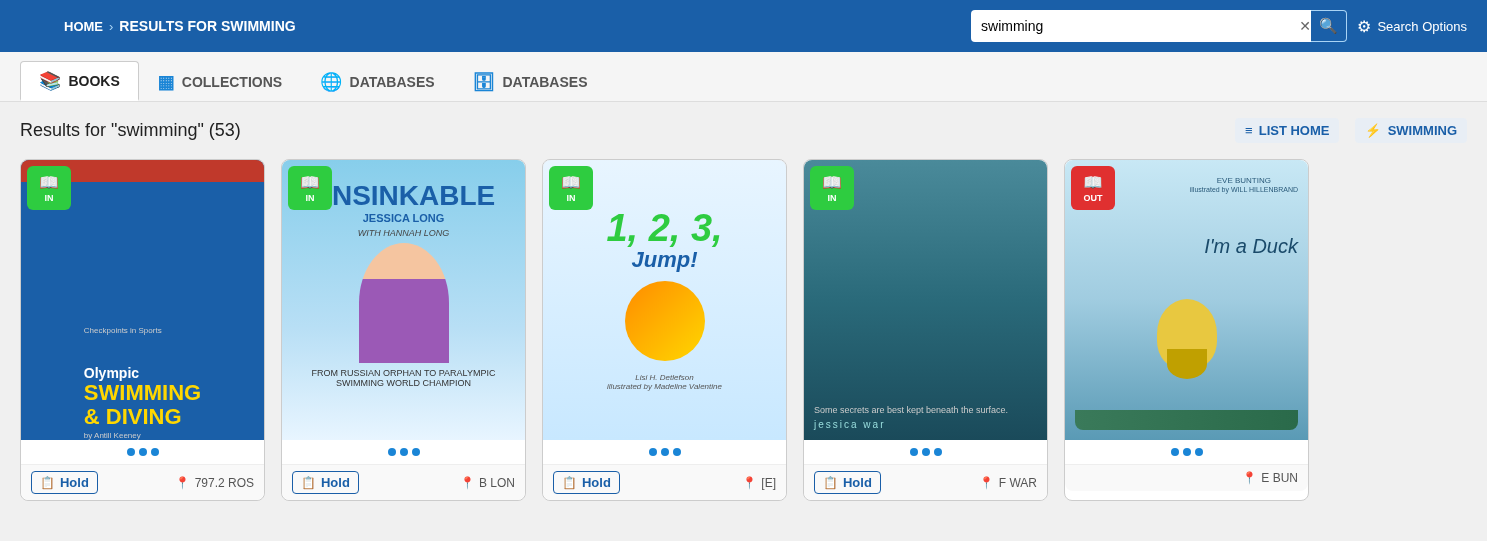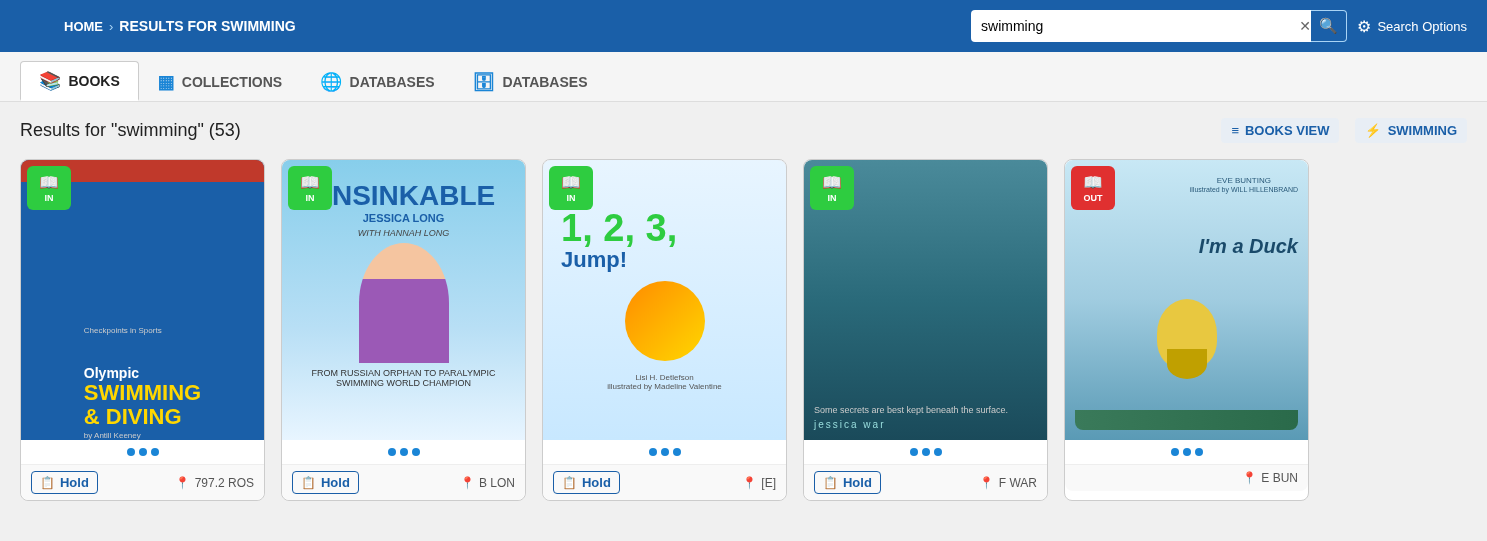--- a/index.html
+++ b/index.html
@@ -254,23 +254,25 @@
       height: 120px;
       background: linear-gradient(180deg, #f5c5a0 0%, #f5c5a0 30%, #9b59b6 30%, #9b59b6 100%);
       border-radius: 50% 50% 0 0;
       margin: 5px auto;
     }
 
     .cover-jump {
       background: linear-gradient(180deg, #e8f5ff 0%, #c8e8ff 100%);
       display: flex;
       flex-direction: column;
+      align-items: center;
       justify-content: center;
       padding: 18px;
       position: relative;
+      font-style: italic;
     }
     .cover-jump .nums { font-size: 38px; font-weight: 900; color: #2ecc40; line-height: 1; }
     .cover-jump .jump-text { font-size: 22px; font-weight: 900; color: #1a5fa8; }
     .cover-jump .author-small { font-size: 8px; color: #555; text-align: center; margin-top: 4px; }
 
     .cover-breathless {
       background: linear-gradient(180deg, #4a8a9a 0%, #2a6a7a 50%, #1a4a5a 100%);
       display: flex;
       flex-direction: column;
       align-items: flex-start;
@@ -284,21 +286,21 @@
 
     .cover-duck {
       background: linear-gradient(180deg, #c8e8f5 0%, #a0cce0 50%, #5a9ab5 100%);
       display: flex;
       flex-direction: column;
       align-items: flex-end;
       justify-content: space-between;
       padding: 16px 10px 10px;
       color: #1a4a6a;
     }
-    .cover-duck .dtitle { font-size: 20px; font-weight: bold; color: #1a4a6a; font-style: italic; text-align: center; }
+    .cover-duck .dtitle { font-size: 20px; font-weight: normal; color: #1a4a6a; font-style: italic; text-align: center; }
     .cover-duck .dauthor { font-size: 8px; color: #2a5a7a; text-align: center; }
 
     .dots-row {
       display: flex;
       justify-content: center;
       align-items: center;
       gap: 4px;
       padding: 8px 0;
     }
     .dot {
@@ -388,21 +390,21 @@
     <span>DATABASES</span>
   </div>
 </div>
 
 <div class="content-area">
   <div class="results-header">
     <h2 class="results-title">Results for "swimming" (53)</h2>
     <div class="results-actions">
       <button class="list-view-btn">
         <span>≡</span>
-        <span>BOOKS VIEW</span>
+        <span>LIST HOME</span>
       </button>
       <button class="filters-btn">
         <span>⚡</span>
         <span>SWIMMING</span>
       </button>
     </div>
   </div>
 
   <div class="books-grid">
 

